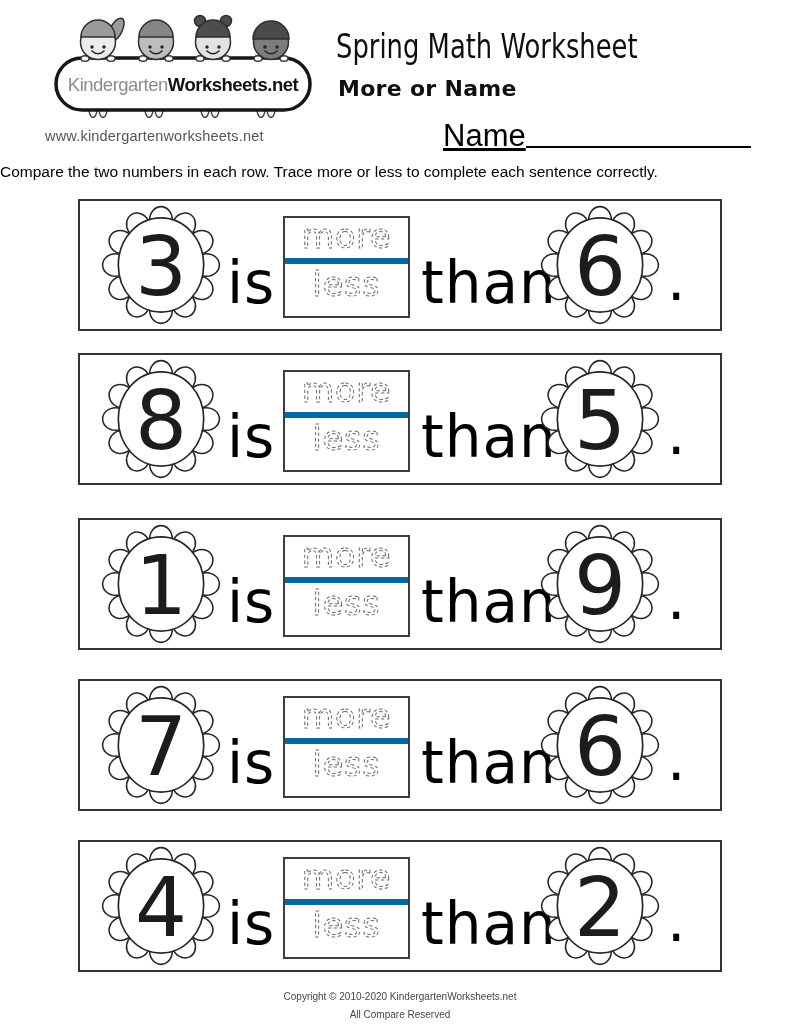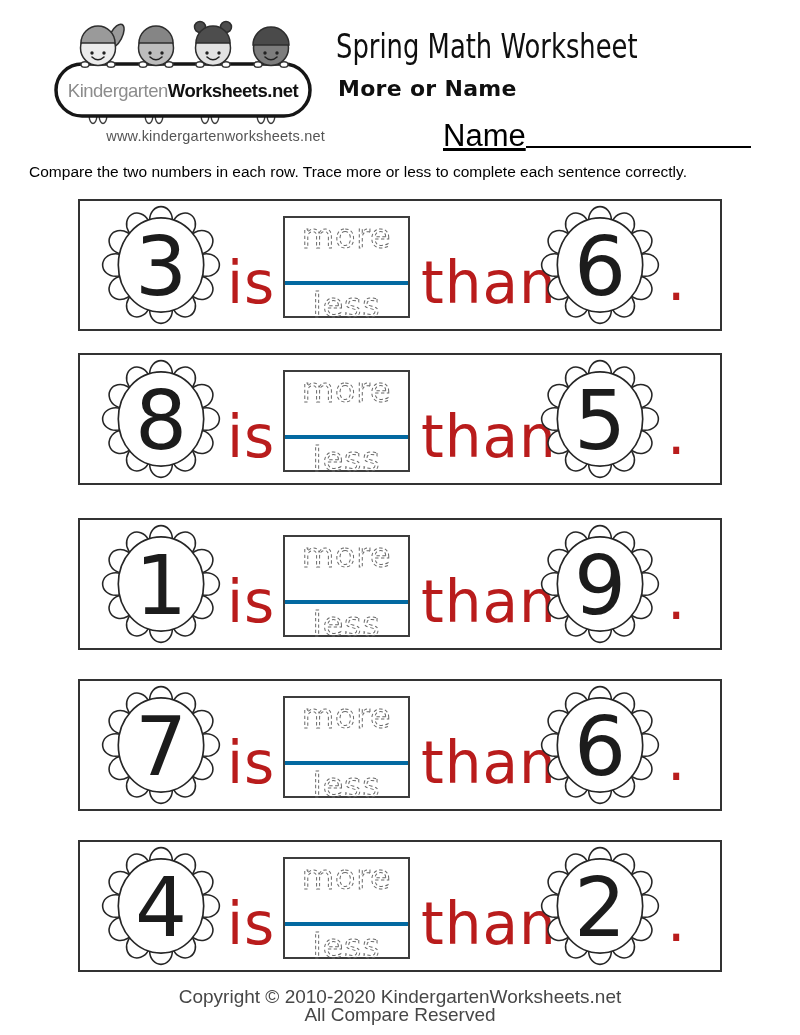--- a/index.html
+++ b/index.html
@@ -1,81 +1,81 @@
 <!DOCTYPE html>
 <html><head>
 <meta charset="utf-8">
 <style>
   html,body { margin:0; padding:0; background:#fff; }
   .page { position:relative; width:800px; height:1035px; background:#ffffff;
           font-family:"Liberation Sans", sans-serif; overflow:hidden; }
 
   
-  .logo { position:absolute; left:53px; top:12px; width:260px; height:118px; }
+  .logo { position:absolute; left:53px; top:6px; width:260px; height:118px; }
   .kids-svg { display:block; width:260px; height:118px; }
   .face1{fill:#ececec;stroke:#2e2e2e;stroke-width:1.5;}
   .face2{fill:#bdbdbd;stroke:#2e2e2e;stroke-width:1.5;}
   .face3{fill:#e3e3e3;stroke:#2e2e2e;stroke-width:1.5;}
   .face4{fill:#7d7d7d;stroke:#2e2e2e;stroke-width:1.5;}
   .hair1{fill:#9a9a9a;stroke:#2e2e2e;stroke-width:1.5;}
   .hair2{fill:#858585;stroke:#2e2e2e;stroke-width:1.5;}
   .hair3{fill:#4d4d4d;stroke:#2e2e2e;stroke-width:1.5;}
   .hair4{fill:#4a4a4a;stroke:#2e2e2e;stroke-width:1.5;}
   .eye{fill:#222;stroke:none;}
   .smile{fill:none;stroke:#222;stroke-width:1.6;stroke-linecap:round;}
   .plaque{fill:#fff;stroke:#161616;stroke-width:3.5;}
   .legs ellipse,.hands ellipse{fill:#fff;stroke:#3a3a3a;stroke-width:1.4;}
   .logo-text{font-family:"Liberation Sans",sans-serif;font-size:18.5px;
              letter-spacing:-0.5px;text-anchor:middle;}
   .lt-gray{fill:#8c8c8c;}
   .lt-black{fill:#111;font-weight:bold;}
-  .site-url{position:absolute;left:45px;top:128px;width:280px;text-align:right;
+  .site-url{position:absolute;left:45px;top:128px;width:280px;text-align:left;
             font-size:14.5px;color:#555;letter-spacing:.2px;}
 
   .title{position:absolute;left:336px;top:26px;font-family:"DejaVu Sans",sans-serif;
          font-size:34px;color:#0f0f0f;transform:scaleX(.76);transform-origin:left top;
          white-space:nowrap;}
   .subtitle{position:absolute;left:338px;top:76px;font-family:"DejaVu Sans",sans-serif;
             font-size:22px;font-weight:bold;color:#0f0f0f;letter-spacing:.3px;}
   .name-row{position:absolute;left:443px;top:118px;display:flex;align-items:flex-end;}
   .name-label{font-size:31px;color:#000;line-height:1.1;text-decoration:underline;}
   .name-line{display:inline-block;width:225px;border-bottom:2.5px solid #000;
              height:28px;margin-bottom:5px;}
 
-  .instructions{position:absolute;top:163px;left:0;width:716px;text-align:center;
+  .instructions{position:absolute;top:163px;left:0;width:716px;text-align:left;
                 font-size:15.5px;color:#000;}
 
   
   .row{position:absolute;left:78px;width:640px;height:128px;border:2px solid #333;
        background:#fff;}
   .flower{position:absolute;width:122px;height:122px;}
   .flower.left{left:20px;top:3px;}
   .flower.right{left:459px;top:3px;}
   .petals ellipse{fill:#fff;stroke:#262626;stroke-width:1.8;}
   .flower-center{fill:#fff;stroke:#262626;stroke-width:1.9;}
   .flower-num{font-family:"DejaVu Sans",sans-serif;font-size:94px;fill:#1c1c1c;
               text-anchor:middle;}
   .word{position:absolute;font-family:"DejaVu Sans",sans-serif;font-size:58px;
-        color:#b91c1c;line-height:1;letter-spacing:1px;}
+        color:#000000;line-height:1;letter-spacing:1px;}
   .word.is{left:147px;top:53px;}
   .word.than{left:341px;top:53px;}
   .word.period{left:587px;top:50px;}
 
   .trace-box{position:absolute;left:203px;top:15px;width:127px;height:102px;
              box-sizing:border-box;border:2px solid #3d3d3d;background:#fff;}
   .trace-half{height:40px;}
-  .trace-half.bottom{border-top:4px solid #0369a1;margin-top:23px;}
+  .trace-half.bottom{border-top:6px solid #0369a1;}
   .trace-half svg{display:block;width:100%;height:100%;}
   .trace-text{fill:none;stroke:#6b6b6b;stroke-width:1.2;stroke-dasharray:4 3;
               font-family:"DejaVu Sans",sans-serif;font-size:40px;letter-spacing:1px;
               text-anchor:middle;}
 
   
   .footer{position:absolute;top:988px;left:0;width:800px;text-align:center;
-          color:#474747;font-size:19px;line-height:18px;}
+          color:#474747;font-size:10px;line-height:18px;}
 </style>
 </head>
 <body>
 
 <div class="page">
 
   <div class="logo">
     <svg class="kids-svg" viewBox="0 0 260 118">
       <g class="legs">
         <ellipse cx="40" cy="104" rx="3.8" ry="7.5"></ellipse>

